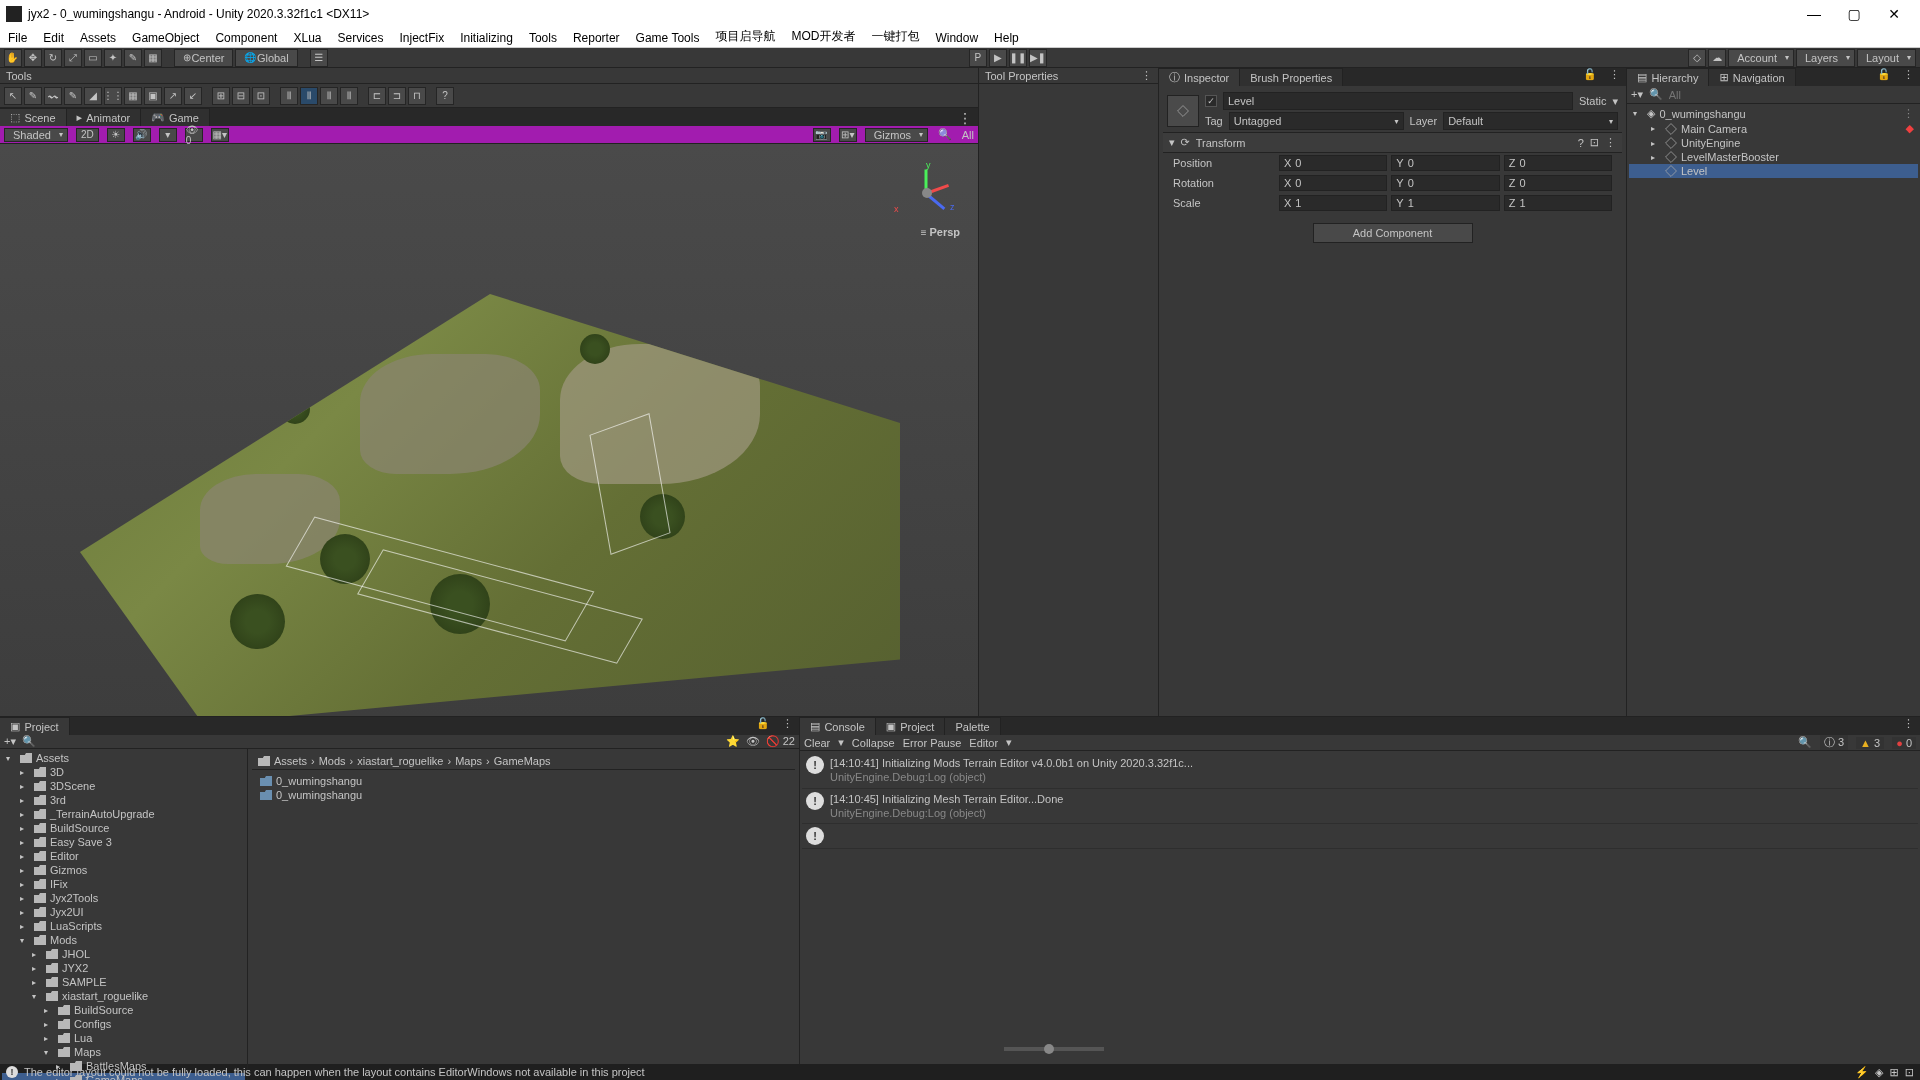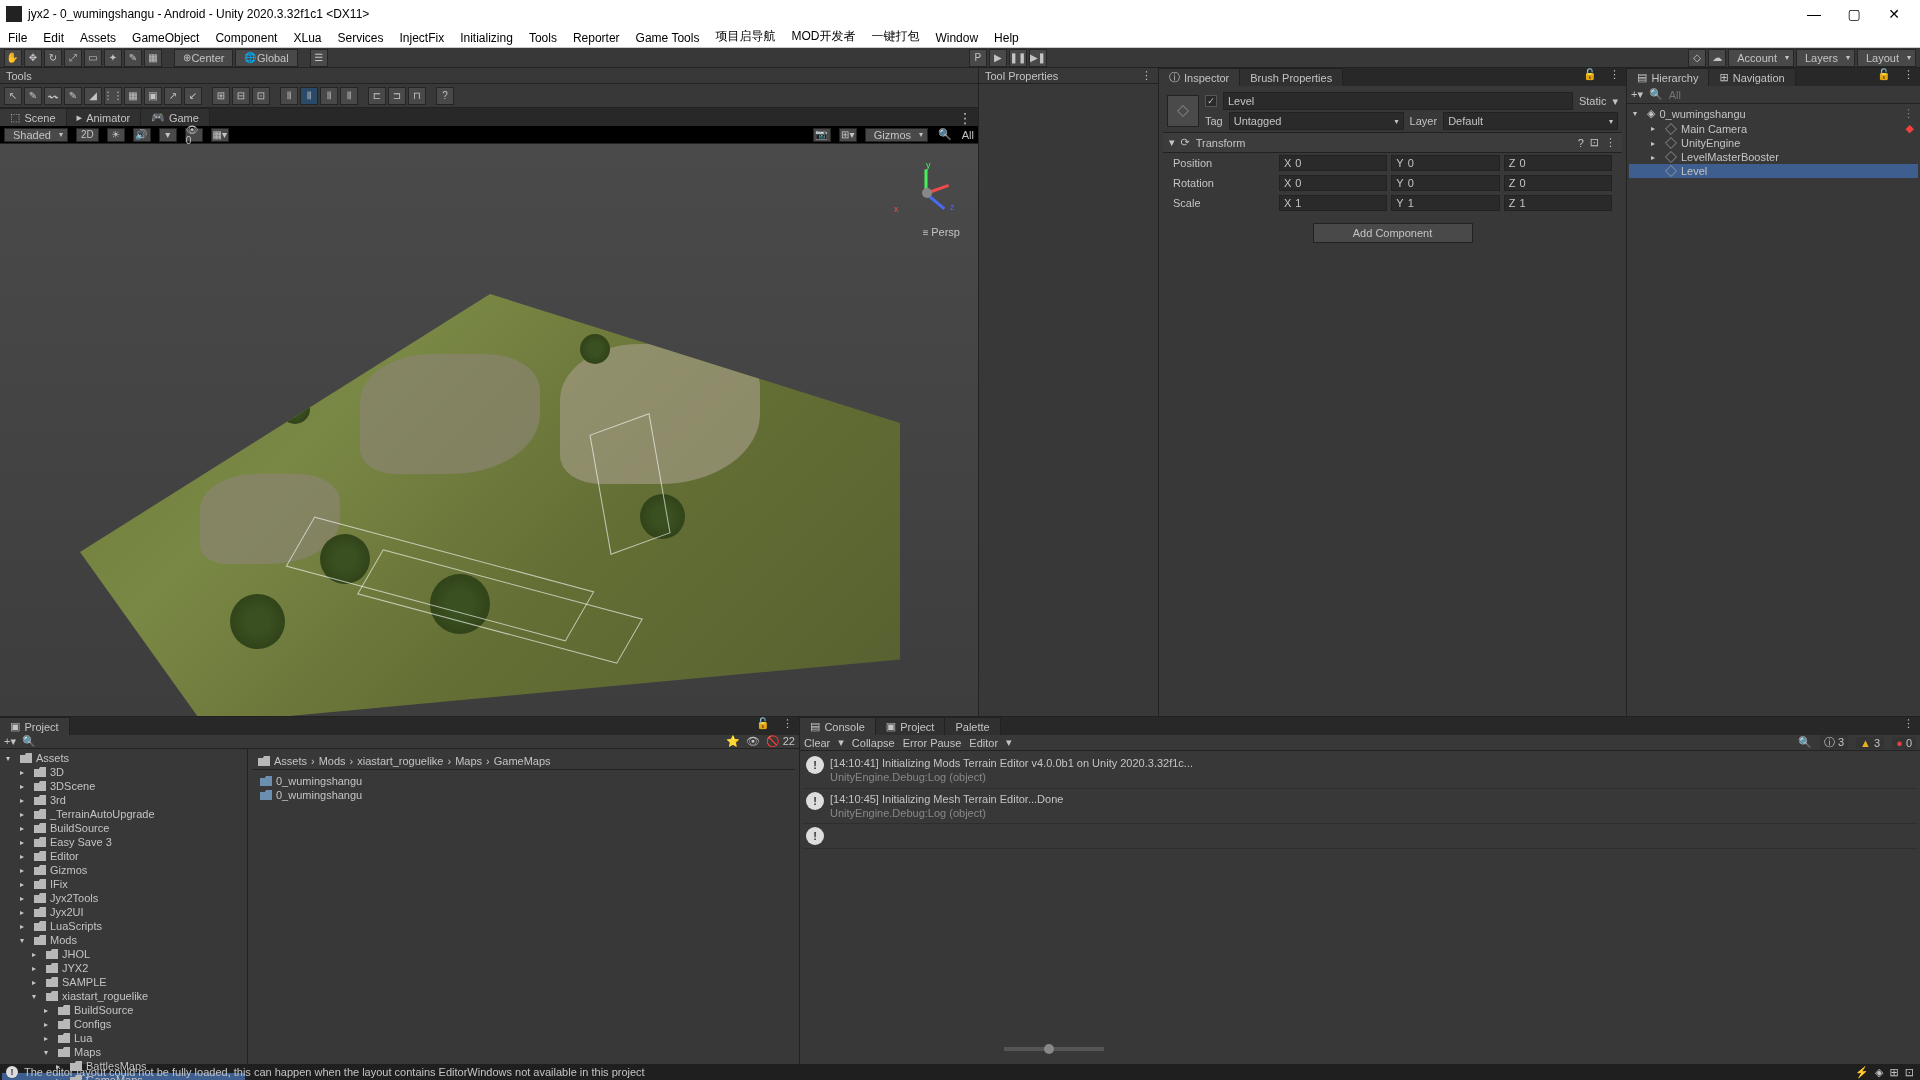--- a/index.html
+++ b/index.html
@@ -16,29 +16,29 @@
 .spacer { flex: 1; }
 .tdrop { height: 18px; background: #494949; border: 1px solid #252525; padding: 0 16px 0 8px; display: flex; align-items: center; position: relative; }
 .tdrop::after { content: "▾"; position: absolute; right: 4px; font-size: 8px; }
 .main { display: flex; height: 648px; }
 .left-col { width: 978px; display: flex; flex-direction: column; }
 .tools-hdr { height: 16px; background: #383838; border-bottom: 1px solid #222; padding: 0 6px; display: flex; align-items: center; }
 .tools-row { height: 24px; background: #383838; display: flex; align-items: center; padding: 0 4px; gap: 2px; border-bottom: 1px solid #222; }
 .tab-row { height: 18px; background: #282828; display: flex; align-items: flex-end; }
 .tab { background: #383838; padding: 2px 10px; border-top: 1px solid #222; border-right: 1px solid #222; display: flex; align-items: center; gap: 4px; }
 .tab.inactive { background: #303030; }
-.scene-bar { height: 18px; background: #000000; display: flex; align-items: center; padding: 0 4px; gap: 8px; border-bottom: 1px solid #222; font-size: 10px; }
+.scene-bar { height: 18px; background: #a21caf; display: flex; align-items: center; padding: 0 4px; gap: 8px; border-bottom: 1px solid #222; font-size: 10px; }
 .viewport { flex: 1; background: linear-gradient(180deg, #4a4a4a 0%, #3d3d3d 100%); position: relative; overflow: hidden; }
 .terrain { position: absolute; left: 80px; top: 150px; width: 820px; height: 430px; background: linear-gradient(135deg, #6b7a3a 0%, #7a8845 30%, #646f35 60%, #566030 100%); clip-path: polygon(50% 0%, 100% 30%, 100% 85%, 15% 100%, 0% 60%); }
 .rocks { position: absolute; width: 120px; height: 80px; background: #8a8570; border-radius: 40% 30% 50% 20%; opacity: 0.7; }
 .tree { position: absolute; width: 30px; height: 30px; background: radial-gradient(circle, #3a5020 30%, #2a3a15 100%); border-radius: 50%; }
 .wirebox { position: absolute; border: 1px solid #fff; opacity: 0.6; }
 .gizmo { position: absolute; right: 20px; top: 20px; width: 60px; height: 60px; }
 .gizmo-arm { position: absolute; width: 24px; height: 3px; left: 28px; top: 28px; transform-origin: left center; }
-.persp { position: absolute; right: 18px; top: 82px; font-size: 10px; }
+.persp { position: absolute; right: 18px; top: 82px; font-size: 10px; font-weight: bold; }
 .mid-col { width: 180px; background: #383838; border-left: 1px solid #222; }
 .mid-hdr { height: 16px; padding: 0 6px; border-bottom: 1px solid #222; display: flex; align-items: center; }
 .insp-col { width: 468px; background: #383838; border-left: 1px solid #222; display: flex; flex-direction: column; }
 .insp-tabs { height: 18px; display: flex; background: #282828; }
 .insp-body { padding: 4px; }
 .insp-row { display: flex; align-items: center; gap: 6px; padding: 2px 4px; }
 .insp-cube { width: 32px; height: 32px; background: #4a4a4a; border: 1px solid #222; }
 .insp-name { flex: 1; background: #2a2a2a; border: 1px solid #222; padding: 2px 4px; }
 .insp-field { background: #2a2a2a; border: 1px solid #222; padding: 1px 4px; flex: 1; }
 .comp-hdr { background: #3c3c3c; padding: 3px 6px; display: flex; align-items: center; gap: 6px; border-top: 1px solid #222; border-bottom: 1px solid #222; }

